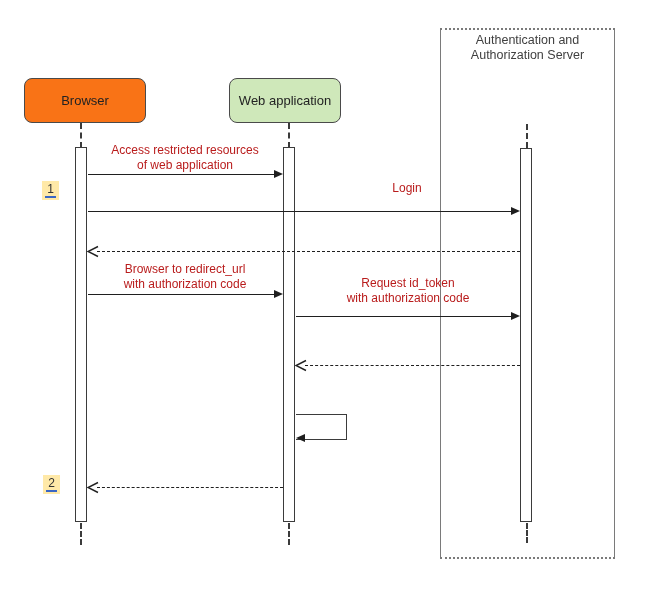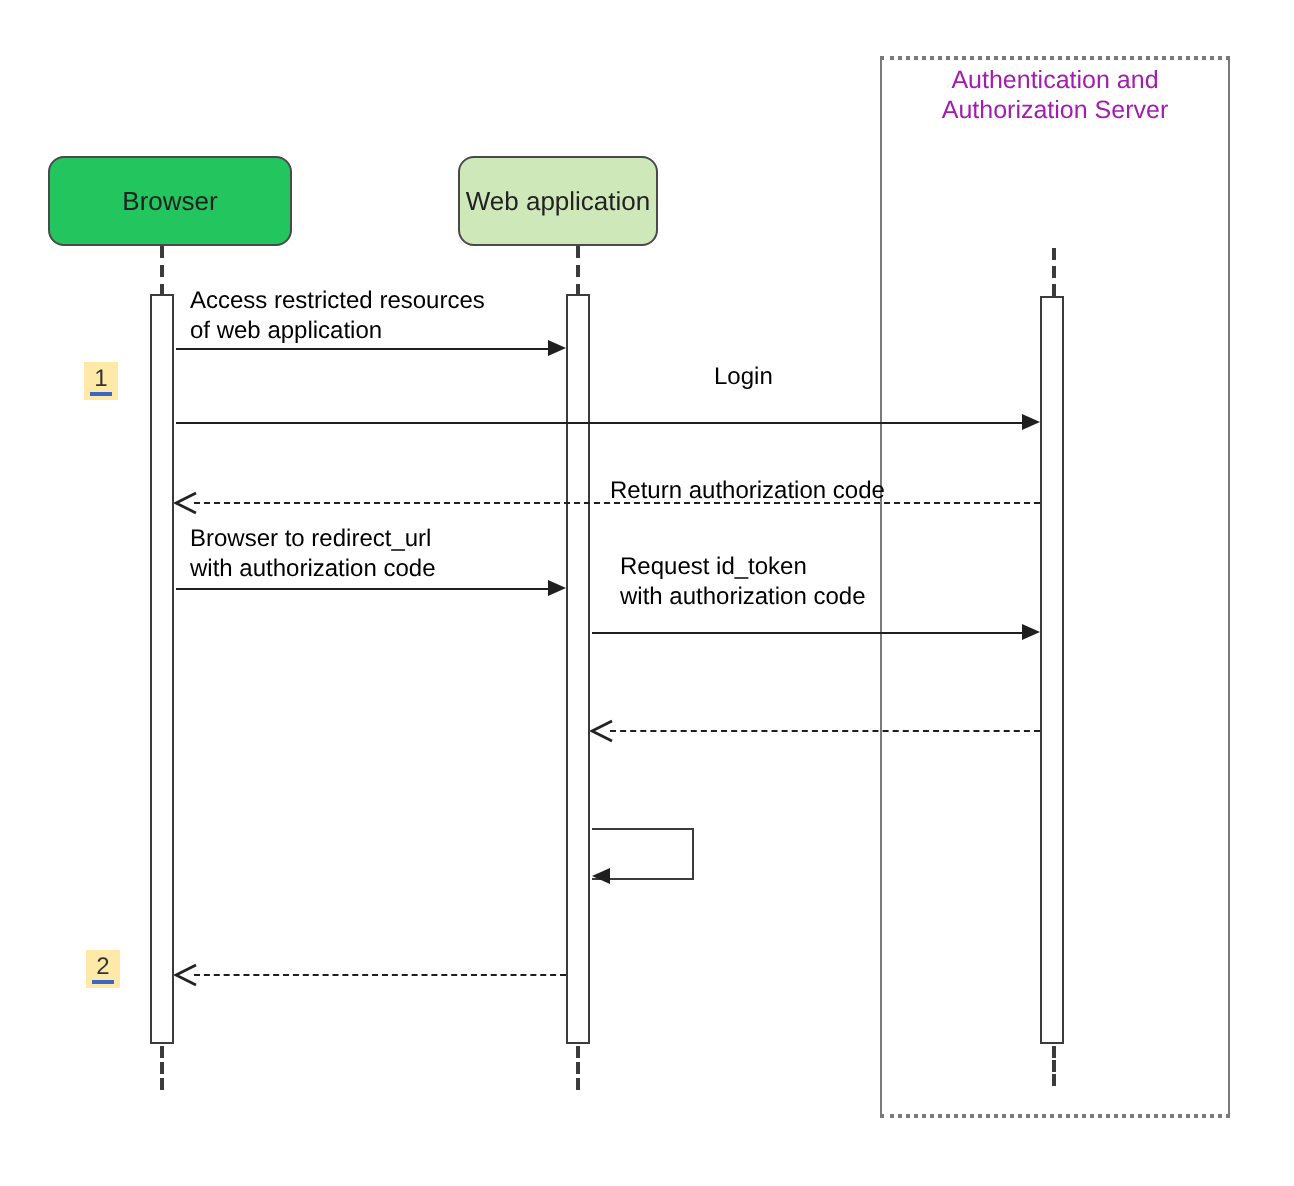--- a/index.html
+++ b/index.html
@@ -9,30 +9,30 @@
   }
   
   .frame{
     position:absolute;left:440px;top:28px;width:175px;height:531px;
     border-left:1px solid #7a7a7a;border-right:1px solid #7a7a7a;
     border-top:2px dotted #7a7a7a;border-bottom:2px dotted #7a7a7a;
     box-sizing:border-box;background:transparent;
   }
   .frame-title{
     position:absolute;left:440px;top:33px;width:175px;text-align:center;
-    font-size:12.5px;line-height:15px;white-space:pre-line;color:#a21caf;
+    font-size:12.5px;line-height:15px;white-space:pre-line;color:#404040;
   }
   
   .actor{
     position:absolute;height:45px;border:1.5px solid #4a4a4a;border-radius:8px;
     box-sizing:border-box;display:flex;align-items:center;justify-content:center;
     font-size:13px;color:#222;
   }
   .actor.browser{left:24px;top:78px;width:122px;}
-  .actor.webapp{left:229px;top:78px;width:100px;justify-content:center;}
+  .actor.webapp{left:229px;top:78px;width:112px;justify-content:center;}
   .actor.entra{left:464px;top:79px;width:126px;}
   
   .lifeline{position:absolute;width:0;border-left:2px dashed #3b3b3b;}
   .ll-b-top{left:80px;top:123px;height:25px;}
   .ll-w-top{left:288px;top:123px;height:25px;}
   .ll-e-top{left:526px;top:124px;height:24px;}
   .ll-b-bot{left:80px;top:523px;height:22px;}
   .ll-w-bot{left:288px;top:523px;height:22px;}
   .ll-e-bot{left:526px;top:523px;height:20px;}
   
@@ -50,22 +50,22 @@
     border-top:4.5px solid transparent;border-bottom:4.5px solid transparent;
     border-left:9px solid #1f1f1f;
   }
   .arrow-left-filled{
     position:absolute;width:0;height:0;
     border-top:4.5px solid transparent;border-bottom:4.5px solid transparent;
     border-right:9px solid #1f1f1f;
   }
   .open-head{position:absolute;}
   .mlabel{
-    position:absolute;font-size:12px;line-height:14.5px;text-align:left;
-    white-space:pre-line;color:#000000;
+    position:absolute;font-size:12px;line-height:14.5px;text-align:center;
+    white-space:pre-line;color:#b91c1c;
   }
   
   .self-loop{
     position:absolute;left:296px;top:414px;width:51px;height:26px;
     border:1.5px solid #3b3b3b;border-left:none;box-sizing:border-box;
   }
   
   .badge{
     position:absolute;width:17px;height:19px;display:flex;align-items:center;
     justify-content:center;font-size:12px;
@@ -76,21 +76,21 @@
 </style>
 </head>
 <body>
 
 <div class="canvas">
 
   <div class="frame"></div>
   <div class="frame-title">Authentication and
 Authorization Server</div>
 
-  <div class="actor browser" style="background-color: #22c55e;">
+  <div class="actor browser" style="background-color: #f97316;">
     <span>Browser</span>
   </div>
   <div class="actor webapp" style="background-color: rgb(207, 232, 186);">
     <span>Web application</span>
   </div>
 
   <div class="lifeline ll-b-top"></div>
   <div class="lifeline ll-w-top"></div>
   <div class="lifeline ll-e-top"></div>
   <div class="lifeline ll-b-bot"></div>
@@ -107,21 +107,20 @@
   <div class="arrow-right" style="left:274px;top:170px;"></div>
 
   <div class="badge" style="left: 42px; top: 181px; background-color: rgb(255, 233, 168);">
     <span class="badge-num" style="border-bottom-color: rgb(58, 102, 196);">1</span>
   </div>
 
   <div class="mlabel" style="left:357px;top:181px;width:100px;">Login</div>
   <div class="mline" style="left:88px;top:211px;width:423px;"></div>
   <div class="arrow-right" style="left:511px;top:207px;"></div>
 
-  <div class="mlabel" style="left:305px;top:238px;width:200px;">Return authorization code</div>
   <div class="mline dashed" style="left:97px;top:251px;width:423px;"></div>
   <svg class="open-head" style="left:87px;top:245px;" width="12" height="13">
     <path d="M11 1.5 L1 6.5 L11 11.5" fill="none" stroke="#222" stroke-width="1.4"></path>
   </svg>
 
   <div class="mlabel" style="left:95px;top:262px;width:180px;">Browser to redirect_url
 with authorization code</div>
   <div class="mline" style="left:88px;top:294px;width:187px;"></div>
   <div class="arrow-right" style="left:274px;top:290px;"></div>
 

